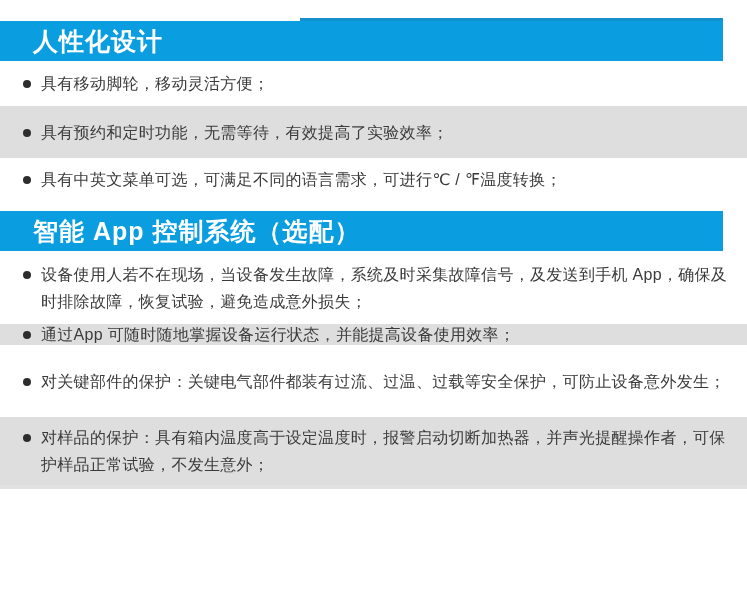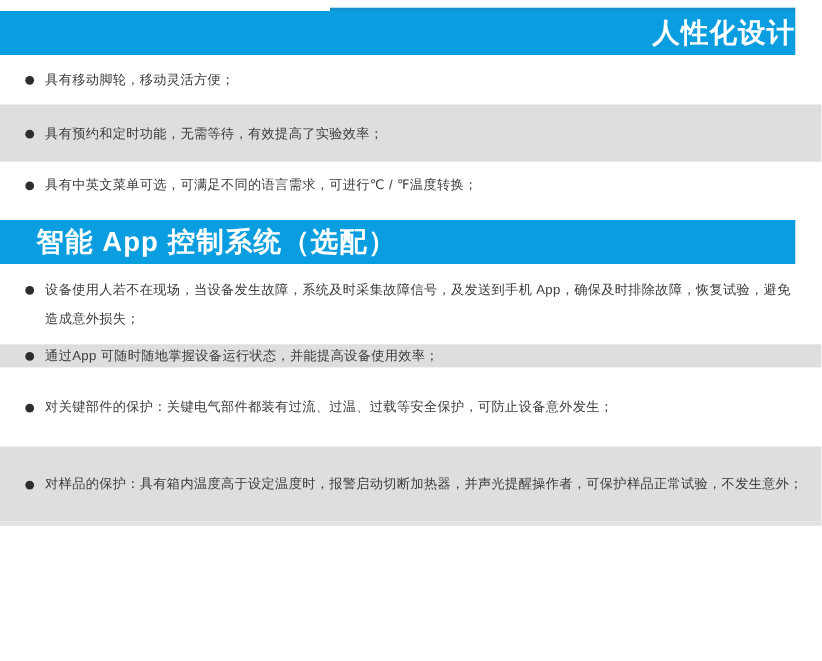--- a/index.html
+++ b/index.html
@@ -30,37 +30,37 @@
   .bar h2{
     color:var(--header-text);
     font-size:25px;font-weight:bold;
     letter-spacing:1px;
     line-height:1;
   }
   .bar-edge{
     position:absolute;top:-3px;left:300px;right:0;height:3px;
     background:var(--header-edge);
   }
-  .bar.first{margin-top:10px;justify-content:flex-end;}
+  .bar.first{margin-top:21px;}
   .bar.second{margin-top:11px;}
   .bar.third{margin-top:24px;}
   .row{
     display:flex;flex-direction:column;justify-content:center;
     width:747px;
     padding-left:23px;padding-right:16px;
   }
   .row.shaded{background:var(--row-shaded);}
   .line{display:flex;align-items:flex-start;}
   .dot{
     flex:none;width:8px;height:8px;border-radius:50%;
     background:var(--dot);
     margin-top:10px;margin-right:10px;
   }
   .txt{
-    font-size:12px;line-height:27px;
+    font-size:16px;line-height:27px;
     letter-spacing:0.3px;
     color:var(--body-text);
   }
   .h45{height:45px}.h34{height:52px}.h42{height:42px}.h73{height:73px}
   .h36{height:21px}.h72{height:72px}.h68{height:68px}.h69{height:69px}
   .bottom-strip{width:747px;height:4px;background:var(--bottom-strip);}
 </style>
 </head>
 <body>
 

